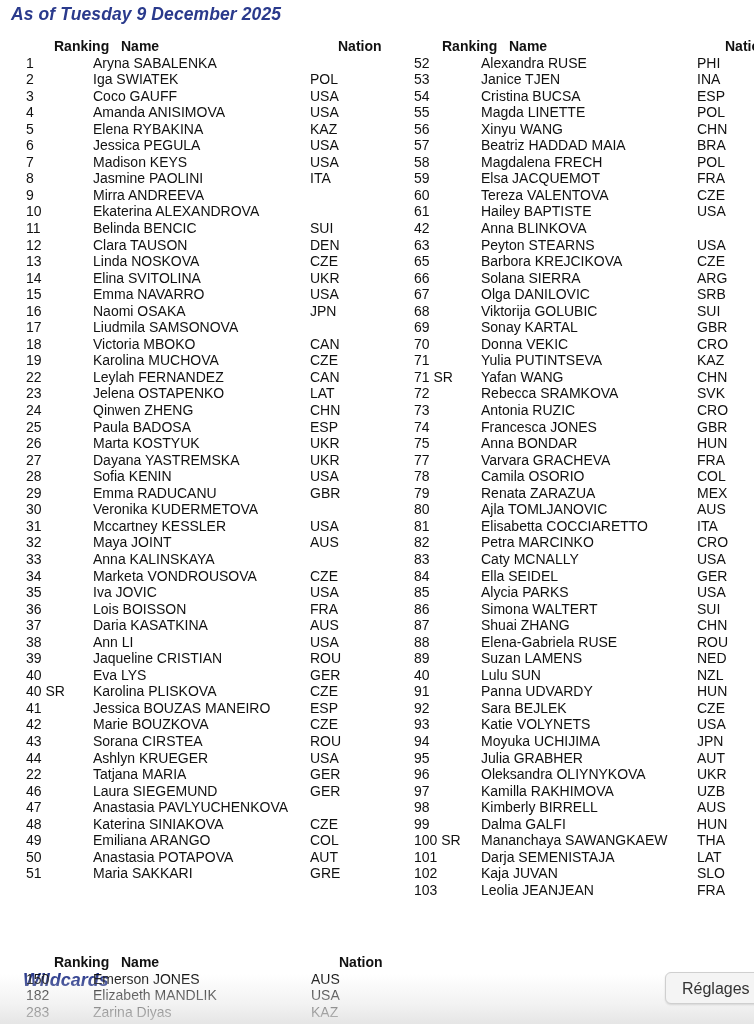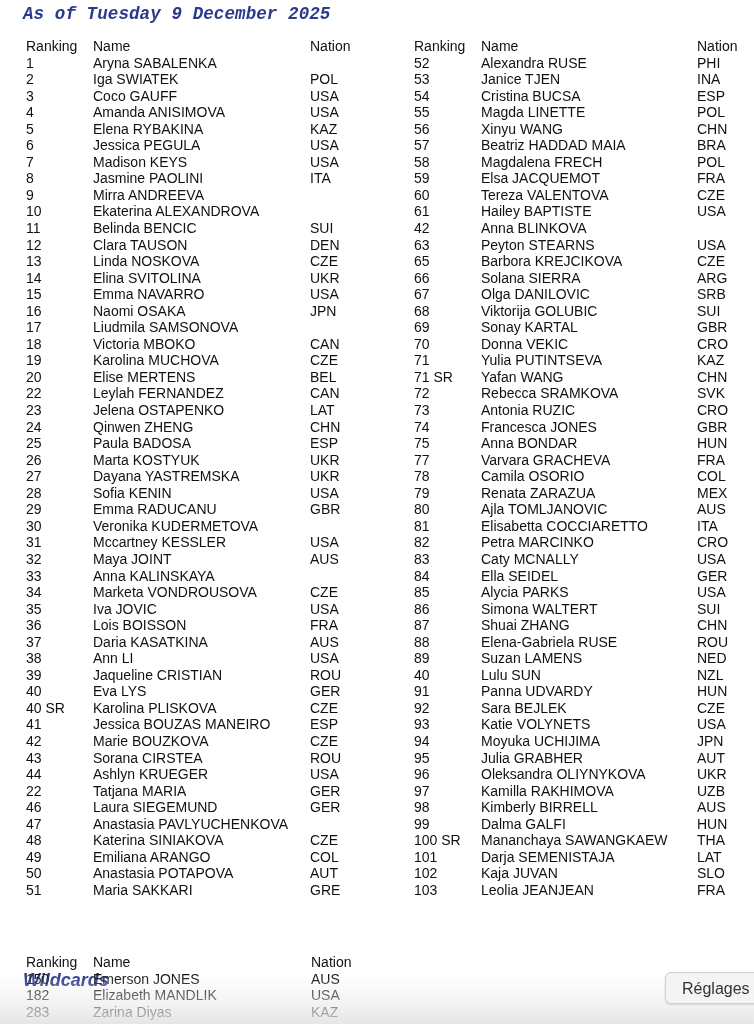--- a/index.html
+++ b/index.html
@@ -10,44 +10,43 @@
     body {
       width: 754px;
       height: 1024px;
       position: relative;
       overflow: hidden;
       font-family: "Liberation Sans", sans-serif;
       color: #111111;
     }
     .title {
       position: absolute;
-      left: 23px;
+      left: 11px;
       top: 4px;
       font-size: 17.5px;
       font-weight: bold;
       font-style: italic;
       color: #2a3a8c;
       letter-spacing: 0.1px;
-      font-family: Liberation Mono, monospace;
     }
     .col {
       position: absolute;
       top: 38px;
       font-size: 14px;
       line-height: 16.56px;
     }
     .col-left { left: 26px; width: 350px; }
     .col-right { left: 414px; width: 340px; }
     .row {
       position: relative;
       height: 16.56px;
       white-space: nowrap;
     }
     .row span { position: absolute; top: 0; }
-    .hdr span { font-weight: normal; }
+    .hdr span { font-weight: bold; margin-left: 28px; }
     .col-left .c-rank { left: 0; }
     .col-left .c-name { left: 67px; }
     .col-left .c-nat { left: 284px; }
     .col-right .c-rank { left: 0; }
     .col-right .c-name { left: 67px; }
     .col-right .c-nat { left: 283px; }
 
     .wc-title {
       position: absolute;
       left: 23px;
@@ -199,25 +198,20 @@
         <span class="c-rank">18</span>
         <span class="c-name">Victoria MBOKO</span>
         <span class="c-nat">CAN</span>
       </div>
       <div class="row">
         <span class="c-rank">19</span>
         <span class="c-name">Karolina MUCHOVA</span>
         <span class="c-nat">CZE</span>
       </div>
       <div class="row">
-        <span class="c-rank">20</span>
-        <span class="c-name">Elise MERTENS</span>
-        <span class="c-nat">BEL</span>
-      </div>
-      <div class="row">
         <span class="c-rank">22</span>
         <span class="c-name">Leylah FERNANDEZ</span>
         <span class="c-nat">CAN</span>
       </div>
       <div class="row">
         <span class="c-rank">23</span>
         <span class="c-name">Jelena OSTAPENKO</span>
         <span class="c-nat">LAT</span>
       </div>
       <div class="row">

